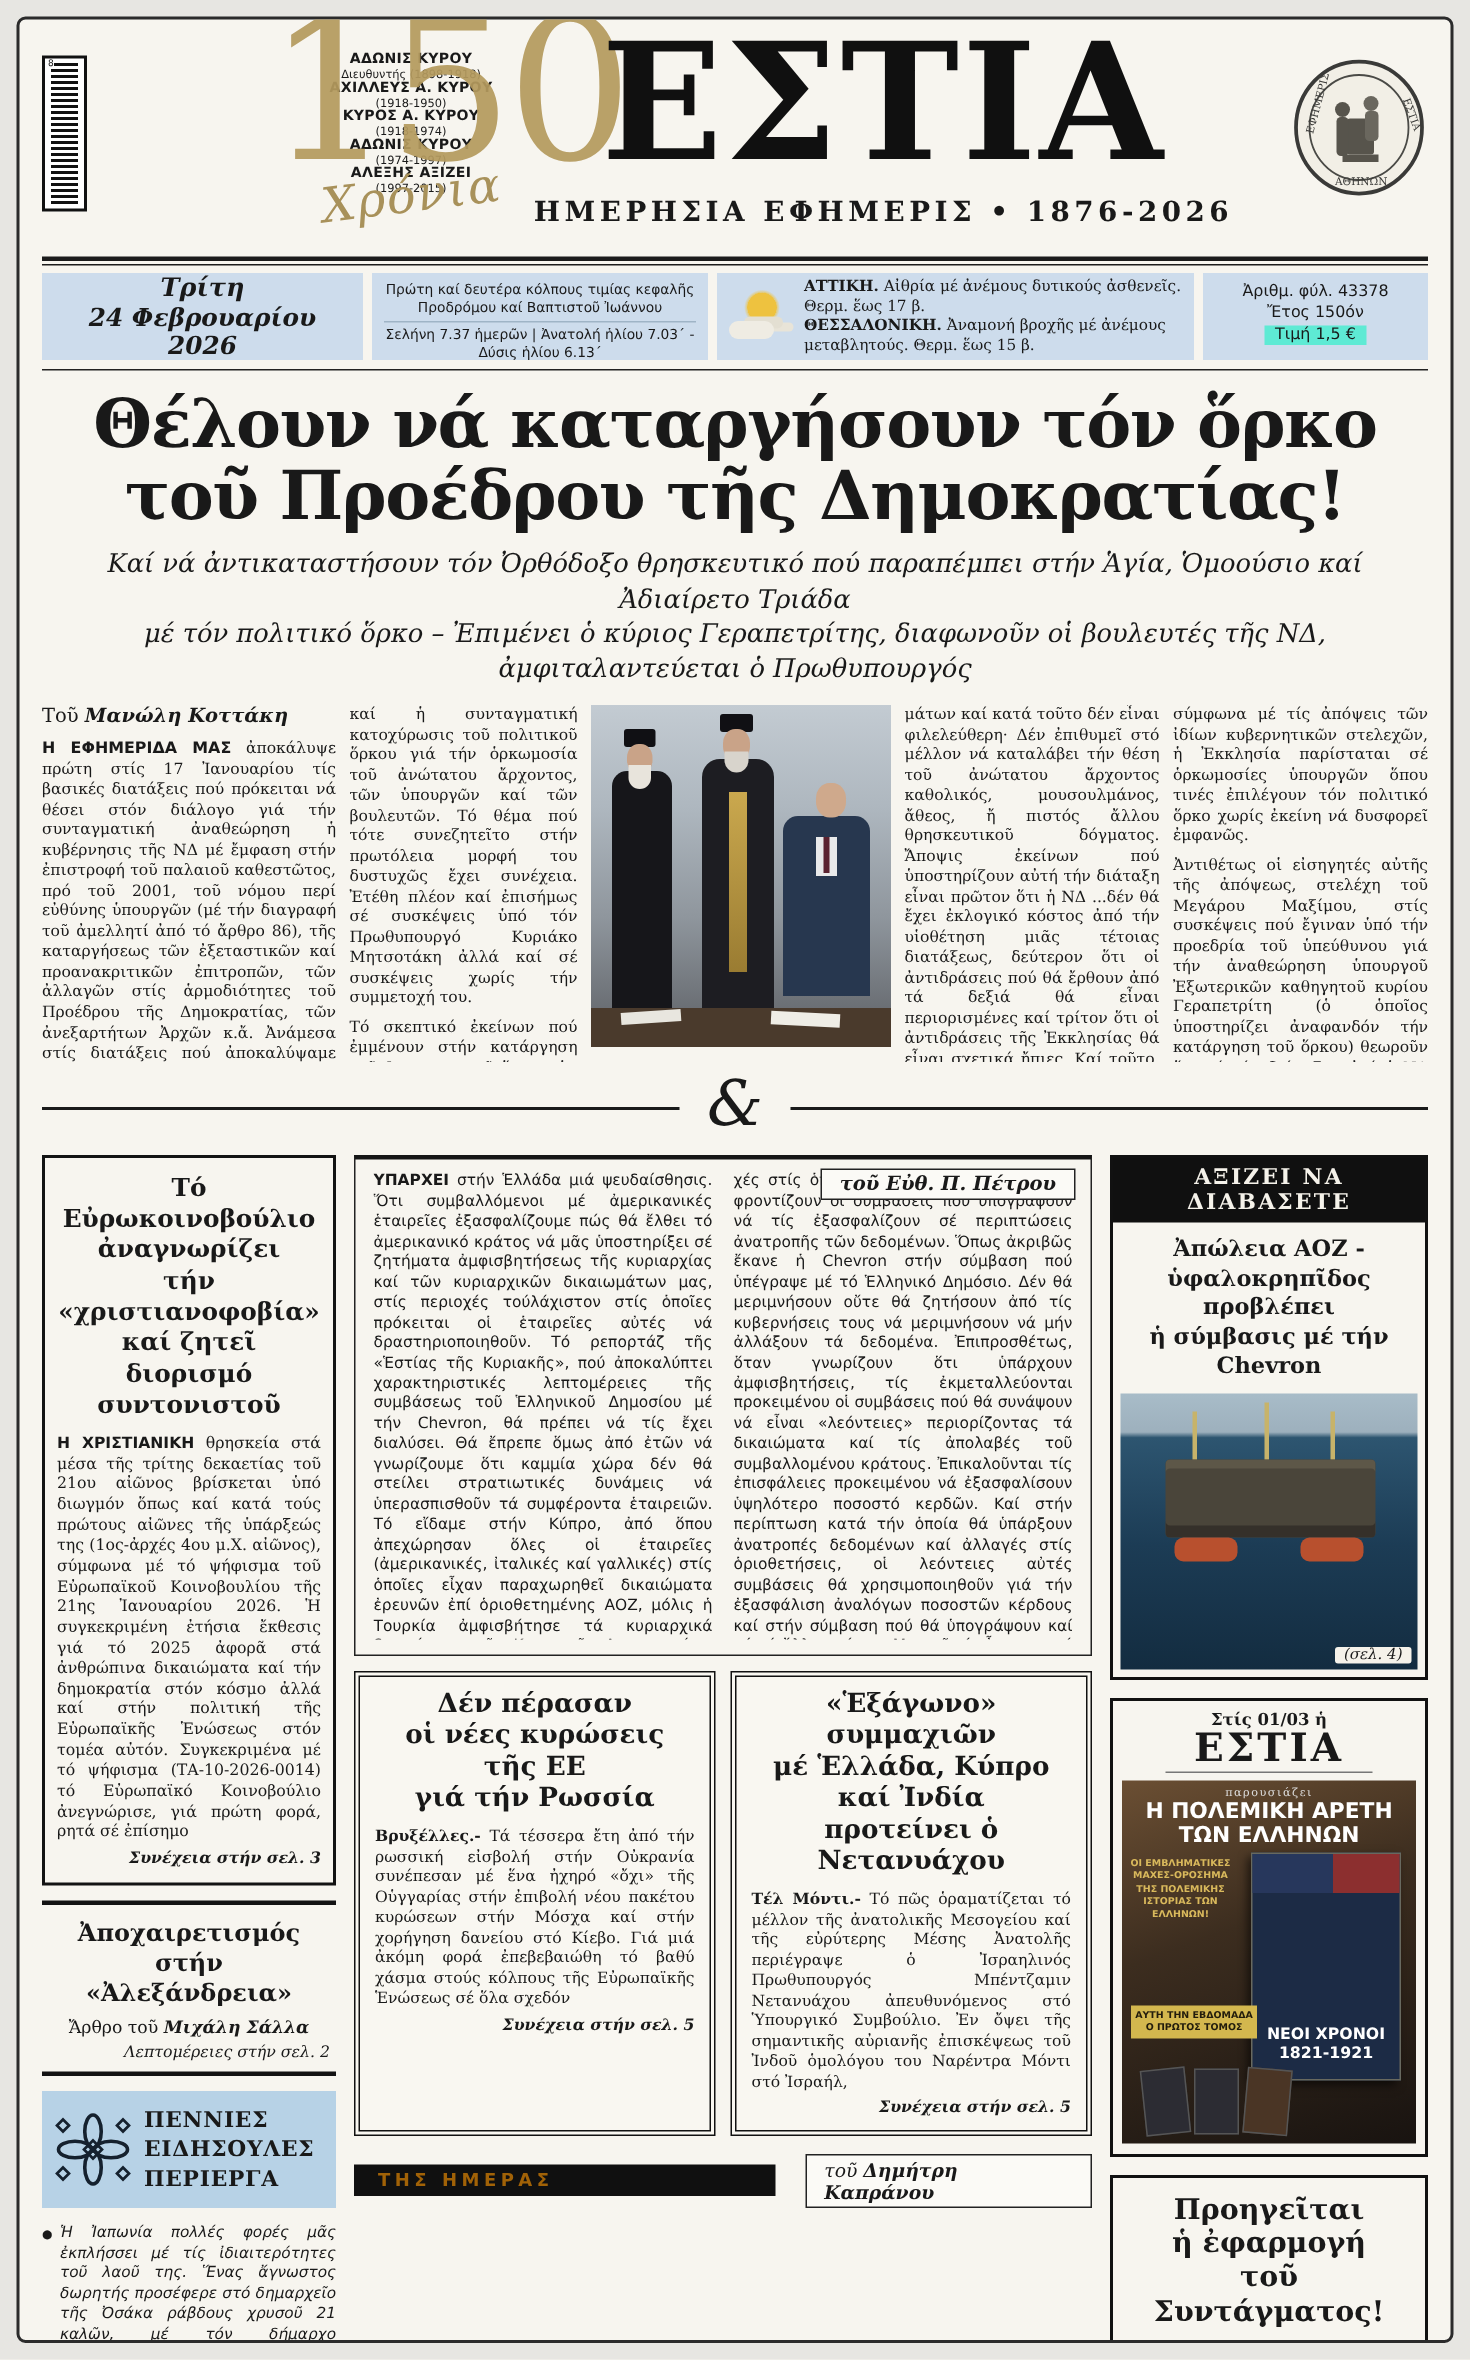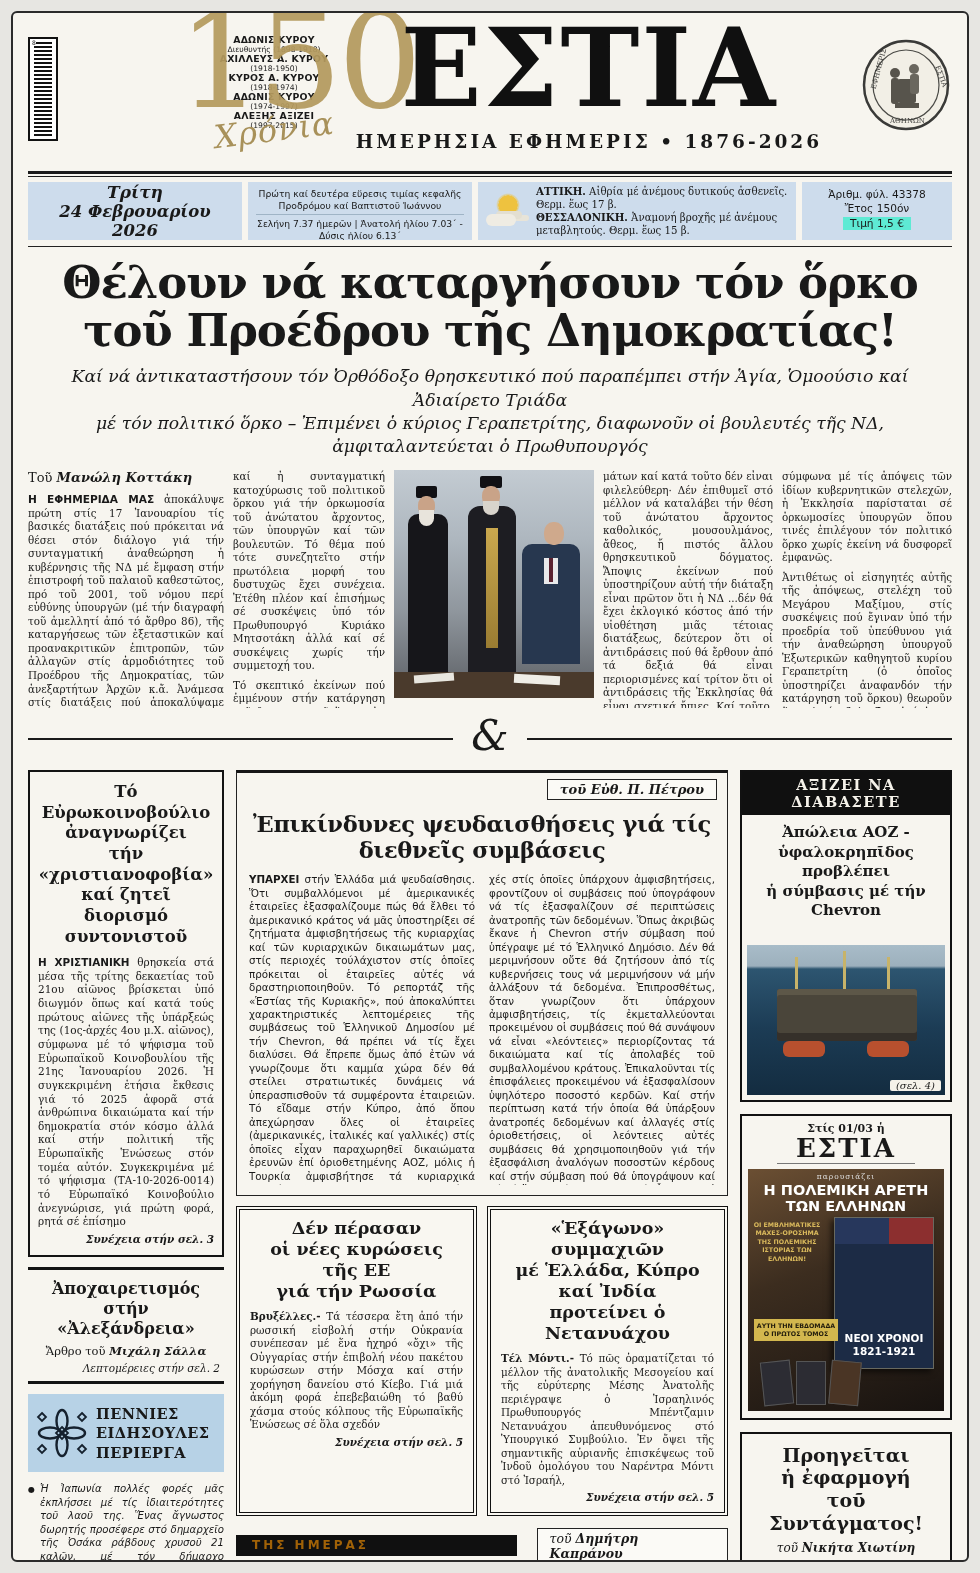--- a/index.html
+++ b/index.html
@@ -124,21 +124,21 @@
 
   .dayhdr { display:flex; align-items:center; margin-top:12px; gap:10px; }
   .daybar { background:#101010; color:#a16207; font-weight:bold; letter-spacing:3px; font-size:12px;
             padding:3px 16px 4px; width:282px; font-family:"DejaVu Sans",sans-serif; }
   .dayby { border:1px solid #222; padding:2px 12px; font-size:12.5px; font-style:italic; background:#fbfaf6; }
 
   .worth { border:2px solid #111; }
   .worth .hdr { background:#101010; color:#f5f2ea; text-align:center; font-weight:bold; font-size:14.5px;
                 letter-spacing:1.5px; padding:4px 0 5px; }
   .worth .ttl { font-size:15px; font-weight:bold; text-align:center; line-height:1.3; padding:8px 6px; }
-  .rig { position:relative; height:150px; margin:16px 5px 5px; overflow:hidden;
+  .rig { position:relative; height:184px; margin:0 5px 5px; overflow:hidden;
      background:linear-gradient(180deg,#a8bcc8 0%,#9db0bd 14%,#2d5570 16%,#1c3c55 55%,#132c40 100%); }
   .rigbody { position:absolute; left:30px; top:44px; width:140px; height:52px; background:#4a453a;
      box-shadow:inset 0 6px 0 #5d5748, inset 0 -8px 0 #35302a; border-radius:3px; }
   .mast1,.mast2,.mast3 { position:absolute; width:3px; height:34px; background:#c7b36a; top:12px; }
   .mast1{left:48px;} .mast2{left:96px;top:6px;height:42px;} .mast3{left:140px;}
   .pont1,.pont2 { position:absolute; width:42px; height:16px; background:#b8502e; border-radius:6px; top:96px; }
   .pont1{left:36px;} .pont2{left:120px;}
   .pagechip { position:absolute; right:4px; bottom:4px; background:#f5f2ea; font-style:italic; font-size:10px;
      padding:0 6px; border-radius:2px; }
 
@@ -214,21 +214,21 @@
   </div>
 
   <div class="ruleA"></div>
 
   <div class="infobar">
     <div class="cell c-date">
       <div class="d1">Τρίτη</div>
       <div class="d2">24 Φεβρουαρίου 2026</div>
     </div>
     <div class="cell c-saints sans">
-      <div>Πρώτη καί δευτέρα εὕρεσις τιμίας κεφαλῆς</div>
+      <div>Πρώτη καί δευτέρα κόλπους τιμίας κεφαλῆς</div>
       <div>Προδρόμου καί Βαπτιστοῦ Ἰωάννου</div>
       <div class="astro">Σελήνη 7.37 ἡμερῶν | Ἀνατολή ἡλίου 7.03΄ - Δύσις ἡλίου 6.13΄</div>
     </div>
     <div class="cell c-weather">
       <div class="wicon">
         <div class="ray"></div>
           <div class="sun"></div>
           <div class="cloud"></div>
       </div>
       <div>
@@ -352,21 +352,20 @@
 
       </div>
     </div>
 
     <div class="colC">
       <div class="petrou">
         <div class="pby">
           <span>τοῦ</span>
           <b>Εὐθ. Π. Πέτρου</b>
         </div>
-        <div class="ttl">Ἐπικίνδυνες ψευδαισθήσεις γιά τίς διεθνεῖς συμβάσεις</div>
         <div class="pcols sans just">
           <div>
             <p><b>ΥΠΑΡΧΕΙ</b><span> στήν Ἑλλάδα μιά ψευδαίσθησις. Ὅτι συμβαλλόμενοι μέ ἀμερικανικές ἑταιρεῖες ἐξασφαλίζουμε πώς θά ἔλθει τό ἀμερικανικό κράτος νά μᾶς ὑποστηρίξει σέ ζητήματα ἀμφισβητήσεως τῆς κυριαρχίας καί τῶν κυριαρχικῶν δικαιωμάτων μας, στίς περιοχές τούλάχιστον στίς ὁποῖες πρόκειται οἱ ἑταιρεῖες αὐτές νά δραστηριοποιηθοῦν. Τό ρεπορτάζ τῆς «Ἑστίας τῆς Κυριακῆς», πού ἀποκαλύπτει χαρακτηριστικές λεπτομέρειες τῆς συμβάσεως τοῦ Ἑλληνικοῦ Δημοσίου μέ τήν Chevron, θά πρέπει νά τίς ἔχει διαλύσει. Θά ἔπρεπε ὅμως ἀπό ἐτῶν νά γνωρίζουμε ὅτι καμμία χώρα δέν θά στείλει στρατιωτικές δυνάμεις νά ὑπερασπισθοῦν τά συμφέροντα ἑταιρειῶν. Τό εἴδαμε στήν Κύπρο, ἀπό ὅπου ἀπεχώρησαν ὅλες οἱ ἑταιρεῖες (ἀμερικανικές, ἰταλικές καί γαλλικές) στίς ὁποῖες εἶχαν παραχωρηθεῖ δικαιώματα ἐρευνῶν ἐπί ὁριοθετημένης ΑΟΖ, μόλις ἡ Τουρκία ἀμφισβήτησε τά κυριαρχικά δικαιώματα τῆς Κυπριακῆς Δημοκρατίας. Καί βεβαίως καί ἡ Ἑλλάς, πού εἶχε ἠθική τούλάχιστον ὑποχρέωση (τό δόγμα τοῦ Ἑνιαίου Ἀμυντικοῦ Χώρου εἶχε δυστυχῶς ἤδη καταργηθεῖ) νά ὑποστηρίξει τήν Λευκωσία, καί σέ αὐτήν τήν περίπτωση «ἐποίησε τήν νῆσσαν».</span></p>
 
           </div>
           <div>
             <p>χές στίς ὁποῖες ὑπάρχουν ἀμφισβητήσεις, φροντίζουν οἱ συμβάσεις πού ὑπογράφουν νά τίς ἐξασφαλίζουν σέ περιπτώσεις ἀνατροπῆς τῶν δεδομένων. Ὅπως ἀκριβῶς ἔκανε ἡ Chevron στήν σύμβαση πού ὑπέγραψε μέ τό Ἑλληνικό Δημόσιο. Δέν θά μεριμνήσουν οὔτε θά ζητήσουν ἀπό τίς κυβερνήσεις τους νά μεριμνήσουν νά μήν ἀλλάξουν τά δεδομένα. Ἐπιπροσθέτως, ὅταν γνωρίζουν ὅτι ὑπάρχουν ἀμφισβητήσεις, τίς ἐκμεταλλεύονται προκειμένου οἱ συμβάσεις πού θά συνάψουν νά εἶναι «λεόντειες» περιορίζοντας τά δικαιώματα καί τίς ἀπολαβές τοῦ συμβαλλομένου κράτους. Ἐπικαλοῦνται τίς ἐπισφάλειες προκειμένου νά ἐξασφαλίσουν ὑψηλότερο ποσοστό κερδῶν. Καί στήν περίπτωση κατά τήν ὁποία θά ὑπάρξουν ἀνατροπές δεδομένων καί ἀλλαγές στίς ὁριοθετήσεις, οἱ λεόντειες αὐτές συμβάσεις θά χρησιμοποιηθοῦν γιά τήν ἐξασφάλιση ἀναλόγων ποσοστῶν κέρδους καί στήν σύμβαση πού θά ὑπογράψουν καί μέ τό ἄλλο κράτος. Μπορεῖ νά εἶναι κυνική ἡ προσέγγισίς τους, ἀλλά αὐτή εἶναι ἡ διεθνής πραγματικότητα.</p>
 
           </div>
         </div>

